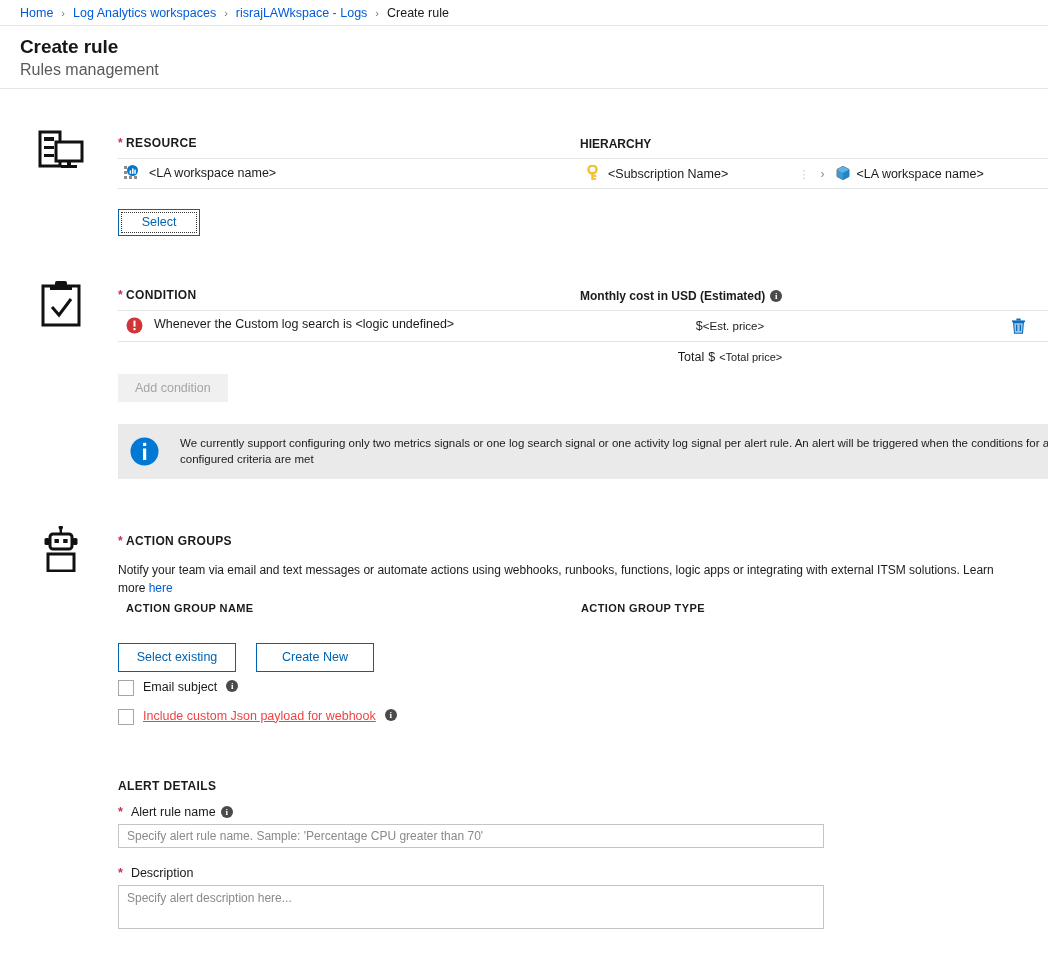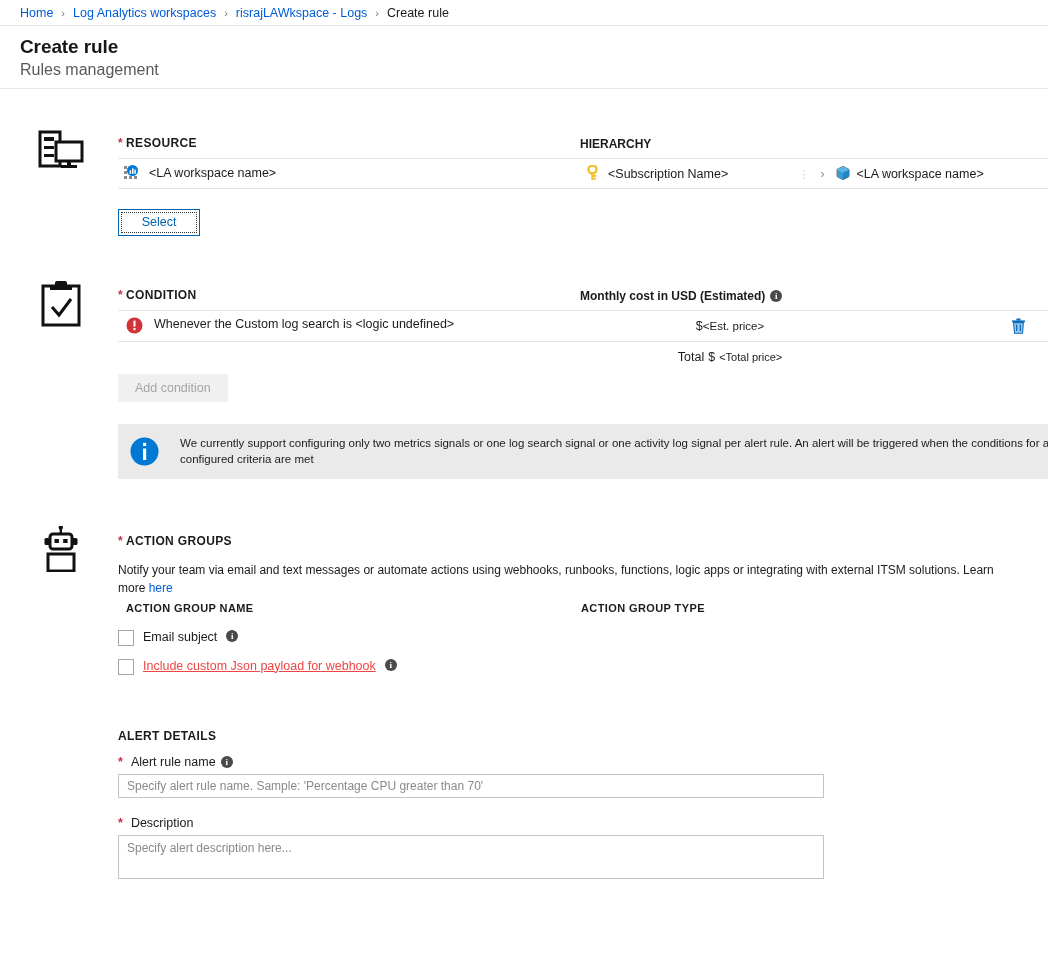--- a/index.html
+++ b/index.html
@@ -505,20 +505,24 @@
         <span class="ag-link">here</span>
       </div>
 
       <div class="ag-table">
         <div class="ag-thead">
           <div class="ag-col1">ACTION GROUP NAME</div>
           <div class="ag-col2">ACTION GROUP TYPE</div>
         </div>
       </div>
 
+      <div class="ag-buttons">
+        <button class="btn-link btn-wide">Select existing</button>
+        <button class="btn-link btn-wide">Create New</button>
+      </div>
 
 
       <div class="check-line">
         <div class="checkbox"></div>
         <span class="chk-label">Email subject</span>
         <span class="i-dot">i</span>
       </div>
 
       <div class="check-line" style="margin-top:13px;">
         <div class="checkbox"></div>

